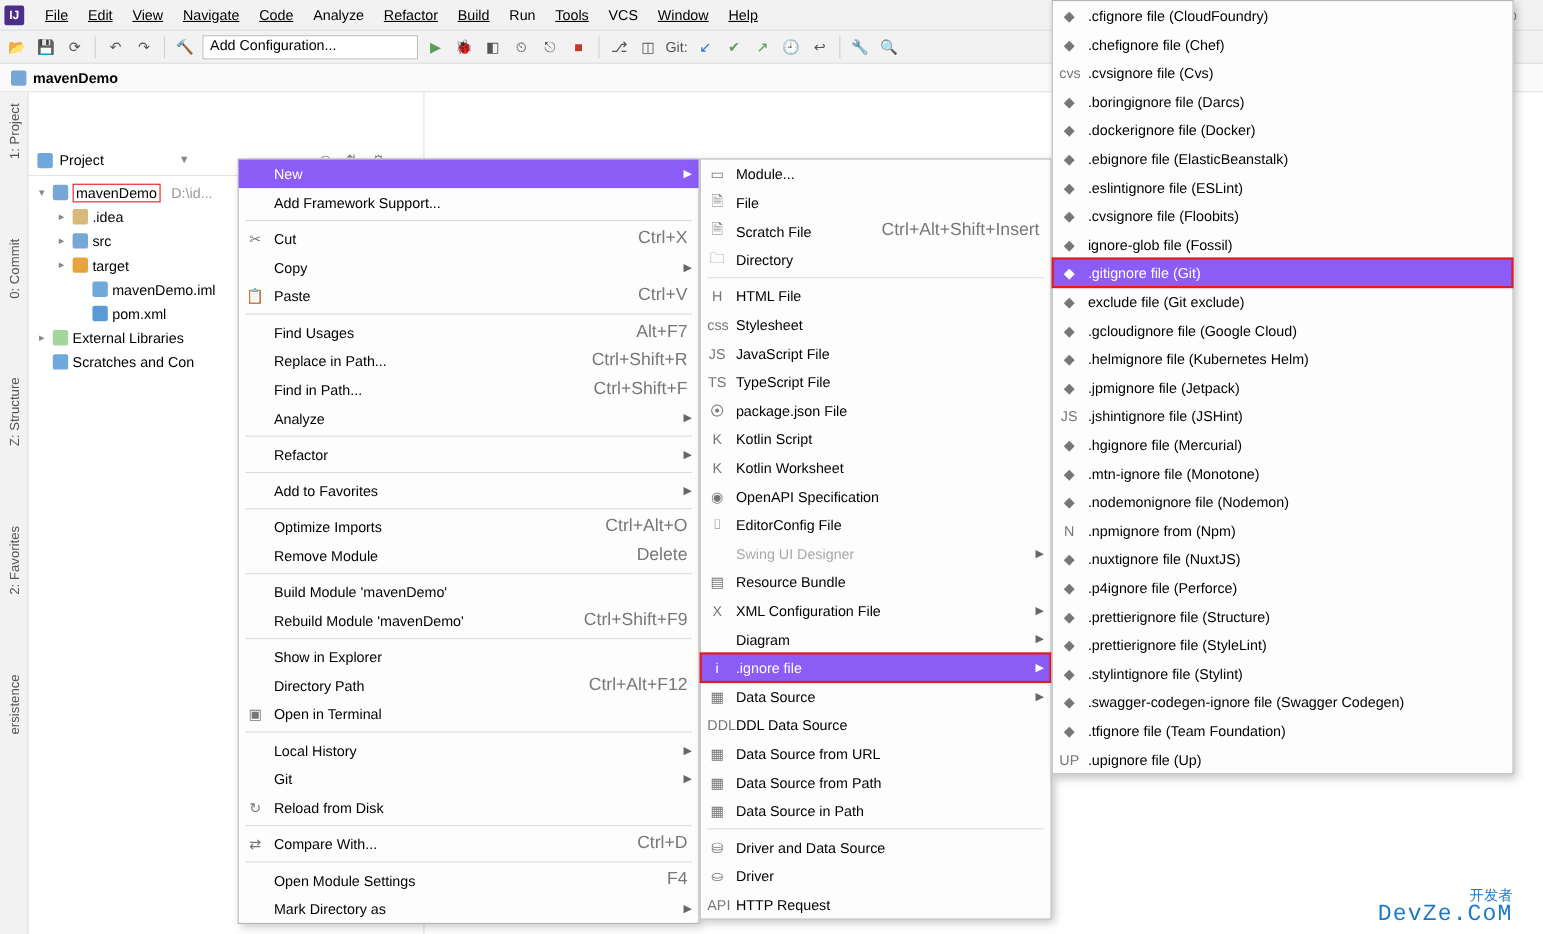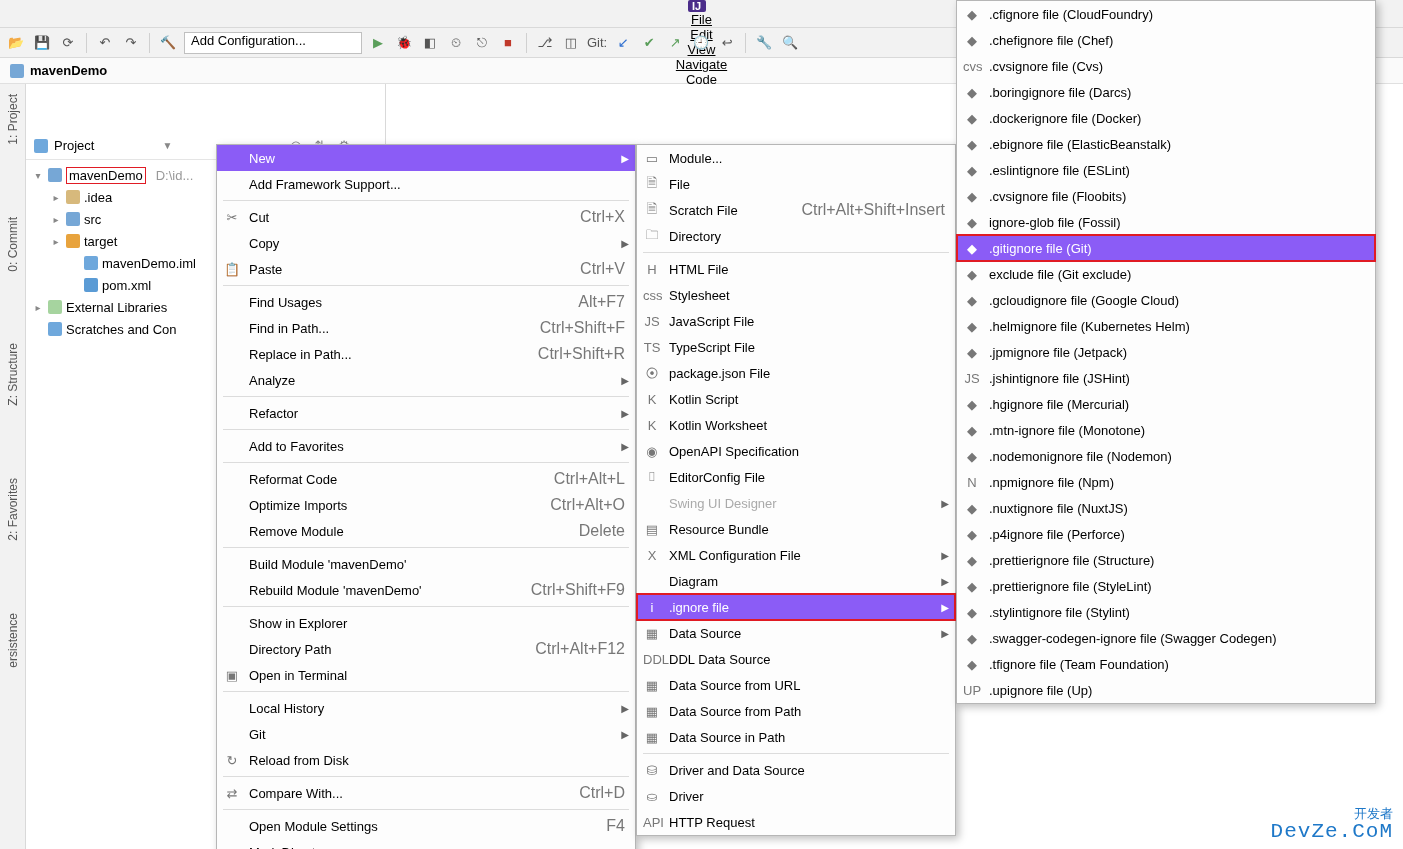--- a/index.html
+++ b/index.html
@@ -1,17 +1,17 @@
 <!DOCTYPE html>
 <html><head>
 <meta charset="utf-8">
 <style>
 * { box-sizing: border-box; margin: 0; padding: 0; font-family: "Segoe UI", Arial, sans-serif; font-size: 13px; }
 body { background: #f5f5f5; width: 1403px; height: 849px; overflow: hidden; position: relative; }
-.menubar { display: flex; align-items: center; height: 28px; background: #f2f2f2; border-bottom: 1px solid #d9d9d9; padding: 0 4px; flex-direction: column; }
+.menubar { display: flex; align-items: center; height: 28px; background: #f2f2f2; border-bottom: 1px solid #d9d9d9; padding: 0 4px; }
 .menubar .logo { width: 18px; height: 18px; background: #4b2d8a; border-radius: 2px; margin-right: 10px; display: inline-flex; align-items: center; justify-content: center; color: #fff; font-weight: bold; font-size: 11px; }
 .menubar .menu-item { padding: 0 9px; cursor: default; }
 .menubar .menu-item u { text-decoration: underline; }
 .menubar .title { margin-left: auto; margin-right: 20px; color: #888; }
 .toolbar { display: flex; align-items: center; height: 30px; background: #f2f2f2; border-bottom: 1px solid #d9d9d9; padding: 0 6px; gap: 6px; }
 .toolbar .tb-icon { width: 20px; height: 20px; display: inline-flex; align-items: center; justify-content: center; color: #555; }
 .toolbar .sep { width: 1px; height: 20px; background: #d0d0d0; margin: 0 2px; }
 .toolbar select, .toolbar .combo { height: 22px; border: 1px solid #c0c0c0; background: #fff; padding: 0 6px; font-size: 13px; }
 .toolbar .git-label { color: #555; }
 .breadcrumb { height: 26px; background: #fafafa; border-bottom: 1px solid #e0e0e0; display: flex; align-items: center; padding: 0 10px; gap: 6px; }
@@ -49,21 +49,21 @@
 .cm-item .cm-label { flex: 1; }
 .cm-item .cm-shortcut { color: #777; font-size: 16px; margin-left: 30px; }
 .cm-item .cm-arrow { position: absolute; right: 6px; font-size: 10px; color: #666; }
 .cm-item.highlight .cm-arrow { color: #fff; }
 .cm-item.disabled .cm-label { color: #aaa; }
 .cm-sep { height: 1px; background: #dcdcdc; margin: 3px 6px; }
 .cm-item .redbox { border: 2px solid #e01b24; position: absolute; inset: -1px -1px -1px -1px; pointer-events: none; }
 #menu1 { left: 216px; top: 144px; width: 420px; }
 #menu2 { left: 636px; top: 144px; width: 320px; }
 #menu3 { left: 956px; top: 0px; width: 420px; }
-.watermark { position: absolute; bottom: 6px; right: 10px; font-size: 28px; color: #1e78c8; font-family: "Microsoft YaHei", sans-serif; text-align: right; line-height: 1.05; z-index: 50; }
+.watermark { position: absolute; bottom: 6px; right: 28px; font-size: 28px; color: #1e78c8; font-family: "Microsoft YaHei", sans-serif; text-align: right; line-height: 1.05; z-index: 50; }
 .watermark .w2 { font-size: 21px; letter-spacing: 1px; font-family: Liberation Mono, monospace; }
 </style>
 </head>
 <body>
 
 <div class="menubar">
   <span class="logo">IJ</span>
   <span class="menu-item"><u>File</u></span>
   <span class="menu-item"><u>Edit</u></span>
   <span class="menu-item"><u>View</u></span>
@@ -82,21 +82,21 @@
 
 <div class="toolbar">
   <span class="tb-icon">📂</span>
   <span class="tb-icon">💾</span>
   <span class="tb-icon">⟳</span>
   <span class="sep"></span>
   <span class="tb-icon">↶</span>
   <span class="tb-icon">↷</span>
   <span class="sep"></span>
   <span class="tb-icon" style="color:#5a9e5a">🔨</span>
-  <div class="combo" style="width:178px">Add Configuration...</div>
+  <div class="combo" style="width:196px">Add Configuration...</div>
   <span class="tb-icon" style="color:#5a9e5a">▶</span>
   <span class="tb-icon" style="color:#5a9e5a">🐞</span>
   <span class="tb-icon">◧</span>
   <span class="tb-icon">⏲</span>
   <span class="tb-icon">⎋</span>
   <span class="tb-icon" style="color:#c0392b">■</span>
   <span class="sep"></span>
   <span class="tb-icon">⎇</span>
   <span class="tb-icon">◫</span>
   <span class="git-label">Git:</span>
@@ -210,51 +210,46 @@
       <span class="cm-shortcut">Ctrl+V</span>
     </div>
     <div class="cm-sep"></div>
     <div class="cm-item">
       <span class="cm-icon"></span>
       <span class="cm-label">Find Usages</span>
       <span class="cm-shortcut">Alt+F7</span>
     </div>
     <div class="cm-item">
       <span class="cm-icon"></span>
+      <span class="cm-label">Replace in Path...</span>
+      <span class="cm-shortcut">Ctrl+Shift+R</span>
+    </div>
+    <div class="cm-item">
+      <span class="cm-icon"></span>
       <span class="cm-label">Find in Path...</span>
       <span class="cm-shortcut">Ctrl+Shift+F</span>
     </div>
     <div class="cm-item">
       <span class="cm-icon"></span>
-      <span class="cm-label">Replace in Path...</span>
-      <span class="cm-shortcut">Ctrl+Shift+R</span>
-    </div>
-    <div class="cm-item">
-      <span class="cm-icon"></span>
       <span class="cm-label">Analyze</span>
       <span class="cm-arrow">▶</span>
     </div>
     <div class="cm-sep"></div>
     <div class="cm-item">
       <span class="cm-icon"></span>
       <span class="cm-label">Refactor</span>
       <span class="cm-arrow">▶</span>
     </div>
     <div class="cm-sep"></div>
     <div class="cm-item">
       <span class="cm-icon"></span>
       <span class="cm-label">Add to Favorites</span>
       <span class="cm-arrow">▶</span>
     </div>
     <div class="cm-sep"></div>
-    <div class="cm-item">
-      <span class="cm-icon"></span>
-      <span class="cm-label">Reformat Code</span>
-      <span class="cm-shortcut">Ctrl+Alt+L</span>
-    </div>
     <div class="cm-item">
       <span class="cm-icon"></span>
       <span class="cm-label">Optimize Imports</span>
       <span class="cm-shortcut">Ctrl+Alt+O</span>
     </div>
     <div class="cm-item">
       <span class="cm-icon"></span>
       <span class="cm-label">Remove Module</span>
       <span class="cm-shortcut">Delete</span>
     </div>
@@ -499,21 +494,21 @@
     <div class="cm-item">
       <span class="cm-icon">◆</span>
       <span class="cm-label">.mtn-ignore file (Monotone)</span>
     </div>
     <div class="cm-item">
       <span class="cm-icon">◆</span>
       <span class="cm-label">.nodemonignore file (Nodemon)</span>
     </div>
     <div class="cm-item">
       <span class="cm-icon">N</span>
-      <span class="cm-label">.npmignore file (Npm)</span>
+      <span class="cm-label">.npmignore from (Npm)</span>
     </div>
     <div class="cm-item">
       <span class="cm-icon">◆</span>
       <span class="cm-label">.nuxtignore file (NuxtJS)</span>
     </div>
     <div class="cm-item">
       <span class="cm-icon">◆</span>
       <span class="cm-label">.p4ignore file (Perforce)</span>
     </div>
     <div class="cm-item">

